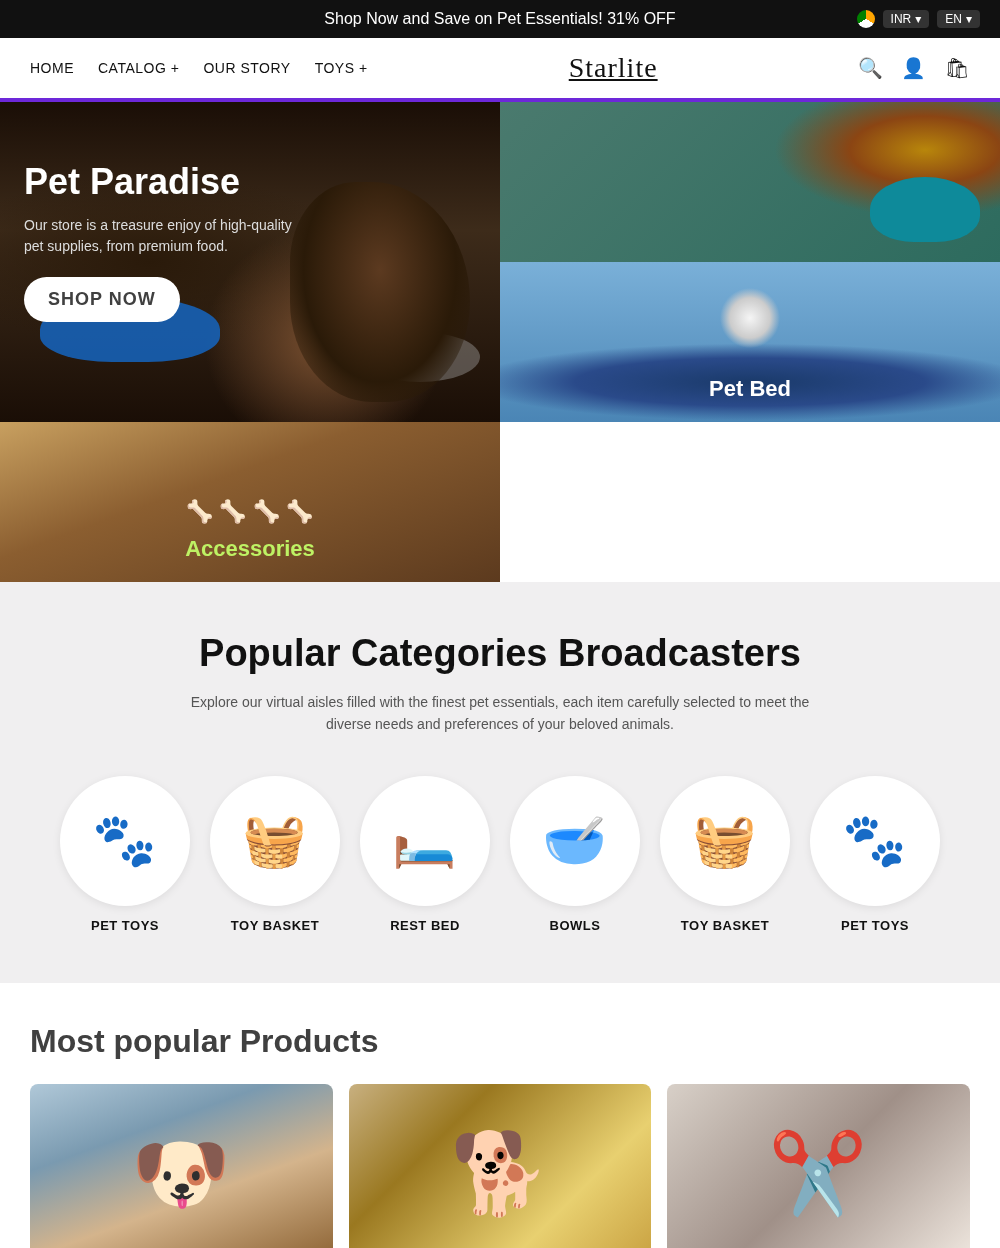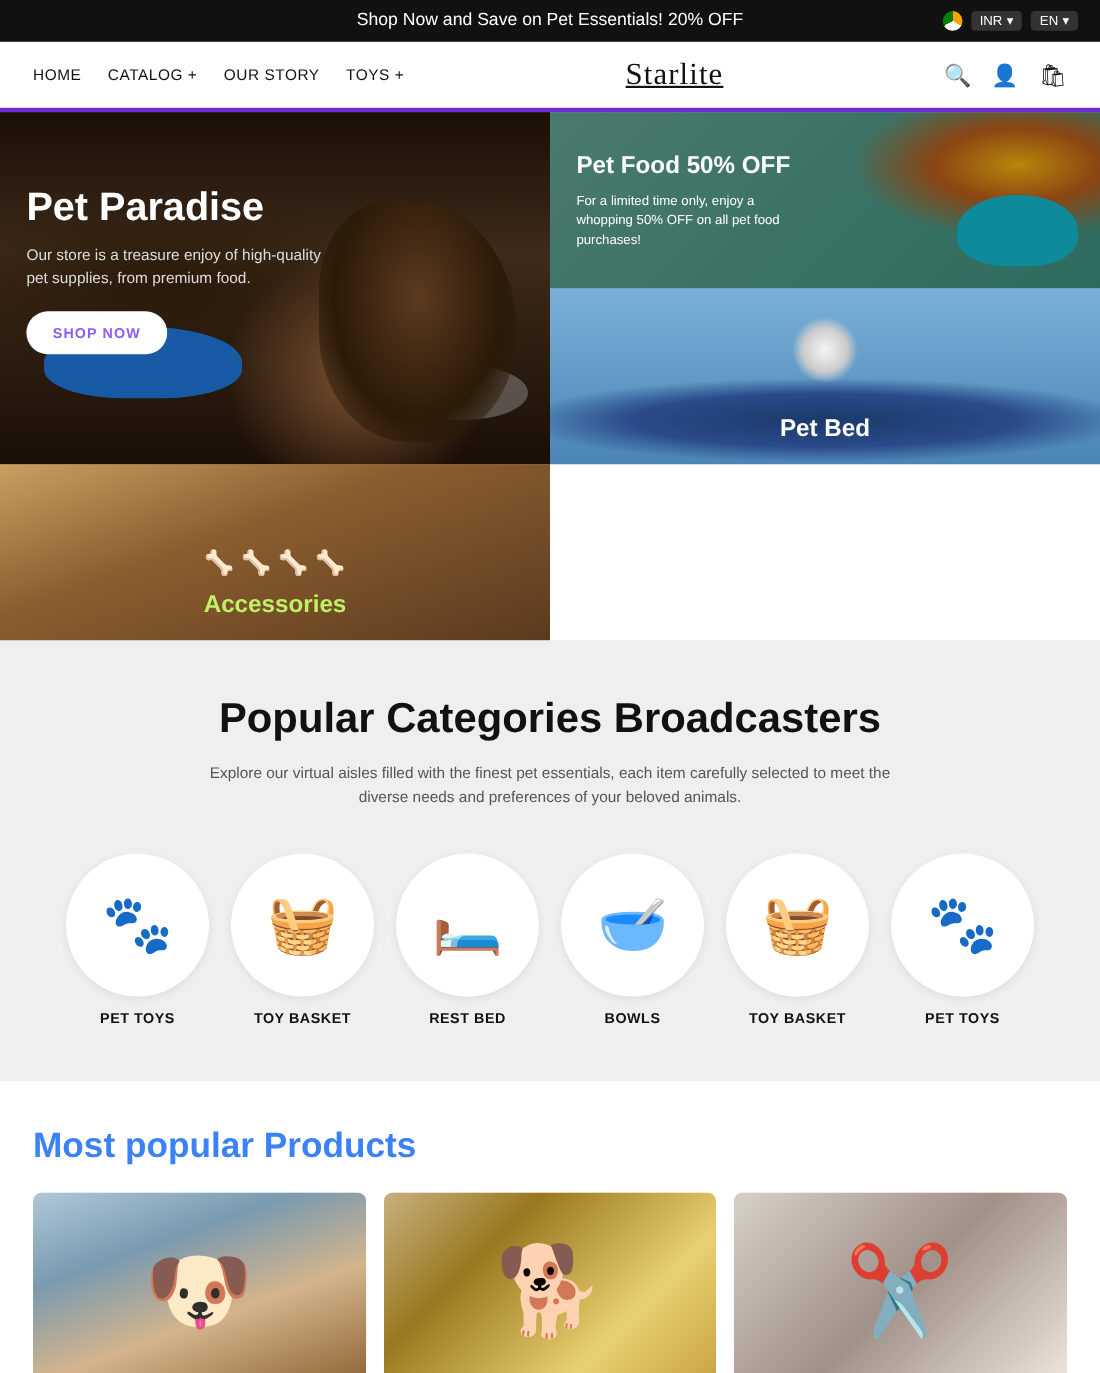--- a/index.html
+++ b/index.html
@@ -88,24 +88,24 @@
     }
     .hero-content p {
       font-size: 14px;
       line-height: 1.5;
       max-width: 280px;
       margin-bottom: 20px;
       color: #ddd;
     }
     .btn-shop-now {
       background: #fff;
-      color: #8b5cf6;
+      color: #404040;
       border: none;
       padding: 12px 24px;
-      font-size: 13px;
+      font-size: 18px;
       font-weight: bold;
       letter-spacing: 1px;
       cursor: pointer;
       border-radius: 30px;
     }
 
     .hero-top-right {
       position: relative;
       overflow: hidden;
       background: #3d7a6e;
@@ -221,21 +221,21 @@
     }
 
     
     .popular-section {
       padding: 40px 30px 20px;
       background: #fff;
     }
     .popular-section h2 {
       font-size: 32px;
       font-weight: bold;
-      color: #3b82f6;
+      color: #404040;
       margin-bottom: 24px;
     }
     .products-grid {
       display: grid;
       grid-template-columns: 1fr 1fr 1fr;
       gap: 16px;
     }
     .product-card {
       border-radius: 8px;
       overflow: hidden;
@@ -302,21 +302,21 @@
       position: absolute;
       inset: 0;
       background:
         linear-gradient(160deg, #c8a060 0%, #8B5E30 40%, #5c3a1e 100%);
     }
   </style>
 </head>
 <body>
 
 <div class="top-banner-wrap">
-  <span>Shop Now and Save on Pet Essentials! 20% OFF</span>
+  <span>Shop Now and Save on Pet Essentials! 31% OFF</span>
   <div class="top-banner-right">
     <span class="flag-circle"></span>
     <span class="currency-badge">
       <span>INR</span>
       <span>▾</span>
     </span>
     <span class="currency-badge">
       <span>EN</span>
       <span>▾</span>
     </span>
@@ -349,24 +349,20 @@
     <div style="position:absolute;top:80px;right:30px;width:180px;height:220px;background:radial-gradient(ellipse at 50% 40%,#5c3a20 0%,#2a1a08 60%,transparent 90%);border-radius:40% 60% 50% 50%;"></div>
     <div class="hero-content">
       <h1>Pet Paradise</h1>
       <p>Our store is a treasure enjoy of high-quality pet supplies, from premium food.</p>
       <button class="btn-shop-now">SHOP NOW</button>
     </div>
   </div>
 
   <div class="hero-top-right">
     <div class="hero-overlay-food" style="position:absolute;inset:0;"></div>
-    <div class="hero-food-content" style="position:absolute;top:50%;left:24px;transform:translateY(-50%);color:#fff;max-width:200px;z-index:2;">
-      <h2>Pet Food 50% OFF</h2>
-      <p>For a limited time only, enjoy a whopping 50% OFF on all pet food purchases!</p>
-    </div>
     <div class="teal-bowl" style="z-index:2;position:absolute;right:20px;bottom:20px;width:110px;height:65px;background:#0e8a9a;border-radius:50% 50% 40% 40%;z-index:2;"></div>
   </div>
 
   <div class="hero-bottom-left">
     <div class="hero-overlay-bed" style="position:absolute;inset:0;"></div>
     <div style="position:absolute;inset:0;z-index:2;display:flex;align-items:flex-end;justify-content:center;padding-bottom:20px;">
       <span class="hero-pet-bed-label" style="position:static;transform:none;font-size:22px;font-weight:bold;color:#fff;">Pet Bed</span>
     </div>
   </div>
 

